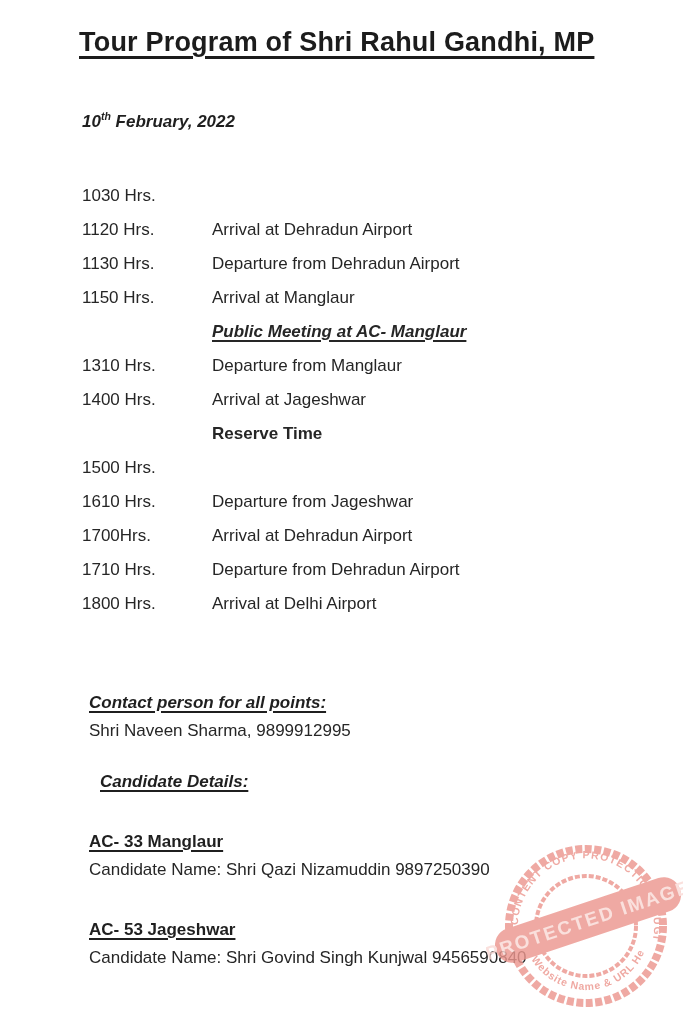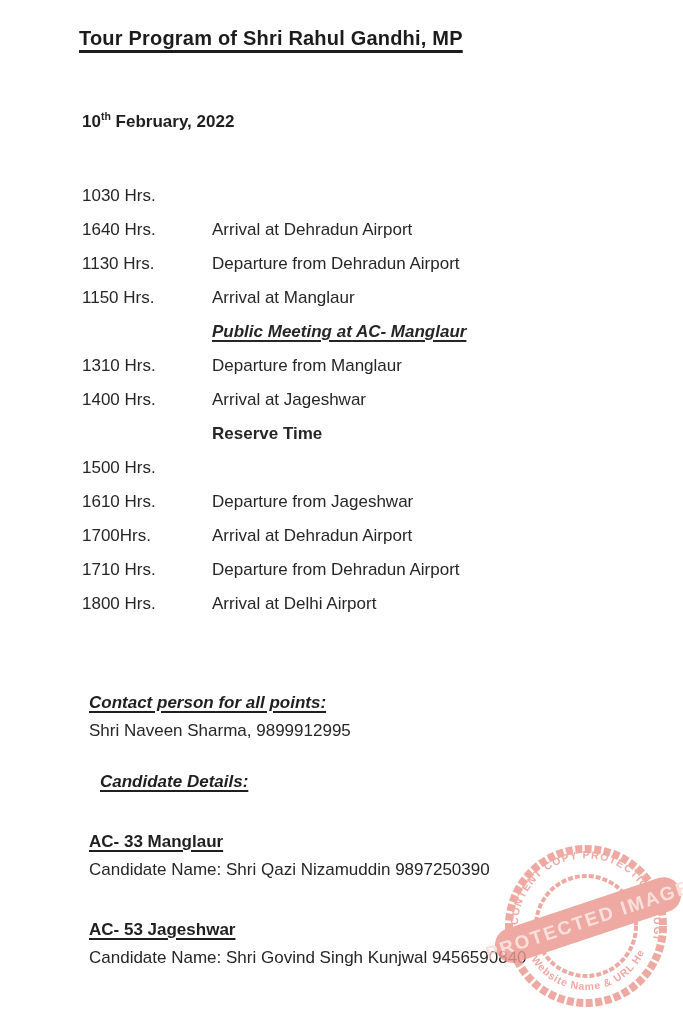--- a/index.html
+++ b/index.html
@@ -15,36 +15,37 @@
     overflow: hidden;
     font-family: "Liberation Sans", "DejaVu Sans", sans-serif;
     color: #242424;
   }
 
   
   .doc-title {
     position: absolute;
     left: 79px;
     top: 27px;
-    font-size: 20px;
+    font-size: 27px;
     font-weight: bold;
     letter-spacing: 0.2px;
     color: #1c1c1c;
     text-decoration: underline;
     text-decoration-thickness: 3px;
     text-underline-offset: 5px;
   }
 
   
   .doc-date {
     position: absolute;
     left: 82px;
     top: 110px;
     font-size: 17px;
     font-weight: bold;
+    font-style: italic;
     color: #1f1f1f;
   }
   .doc-date .sup {
     vertical-align: super;
     font-size: 0.62em;
   }
 
   
   .schedule {
     position: absolute;
@@ -128,21 +129,21 @@
 
   <div class="doc-title">Tour Program of Shri Rahul Gandhi, MP</div>
 
   <div class="doc-date"><span>10</span><span class="sup">th</span><span> February, 2022</span></div>
 
   <div class="schedule">
     <div class="row">
       <span class="time">1030 Hrs.</span>
     </div>
     <div class="row">
-      <span class="time">1640 Hrs.</span>
+      <span class="time">1120 Hrs.</span>
       <span class="event">Arrival at Dehradun Airport</span>
     </div>
     <div class="row">
       <span class="time">1130 Hrs.</span>
       <span class="event">Departure from Dehradun Airport</span>
     </div>
     <div class="row">
       <span class="time">1150 Hrs.</span>
       <span class="event">Arrival at Manglaur</span>
     </div>

